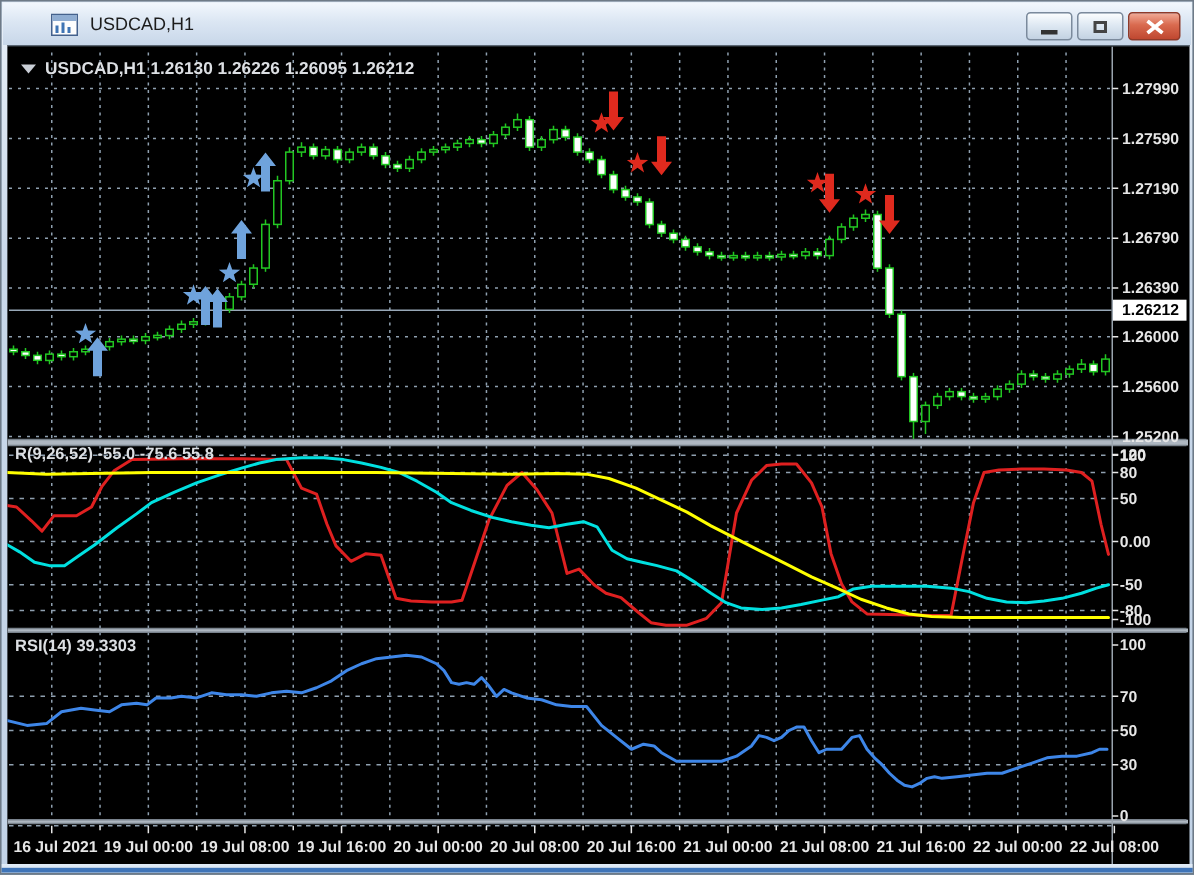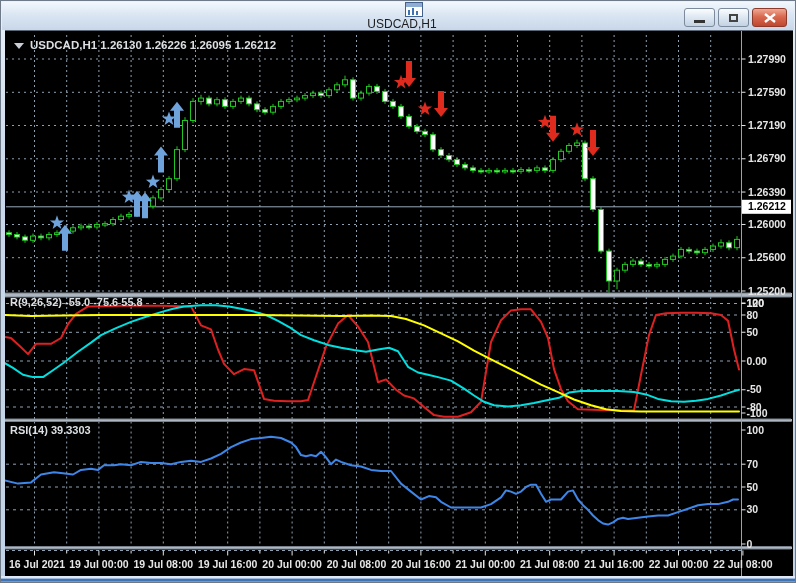--- a/index.html
+++ b/index.html
@@ -6,21 +6,21 @@
   *{box-sizing:border-box;}
   .window{
     position:relative;width:796px;height:583px;
     background:linear-gradient(#eaf1f9,#c9d8ea 30%,#c2d3e7);
     border:1px solid #6e7a87;font-family:"Liberation Sans",sans-serif;
     overflow:hidden;
   }
   .titlebar{
     position:absolute;left:1px;top:1px;right:1px;height:28px;
     background:linear-gradient(#f2f7fd,#dbe6f3 45%,#c8d7e9);
-    display:flex;align-items:center;flex-direction:column;
+    display:flex;align-items:center;
   }
   .app-icon{margin-left:32px;width:18px;height:15px;display:inline-block;}
   .title{margin-left:8px;font-size:12px;color:#1c1c1c;}
   .win-buttons{position:absolute;right:7px;top:6px;display:flex;gap:3px;}
   .win-btn{
     width:31px;height:19px;border:1px solid #7b8violet;border:1px solid #7b8a9c;border-radius:3px;
     background:linear-gradient(#fbfdfe,#dfe9f3 45%,#c3d2e2);
     display:flex;align-items:center;justify-content:center;padding:0;cursor:default;
   }
   .win-btn.close{

